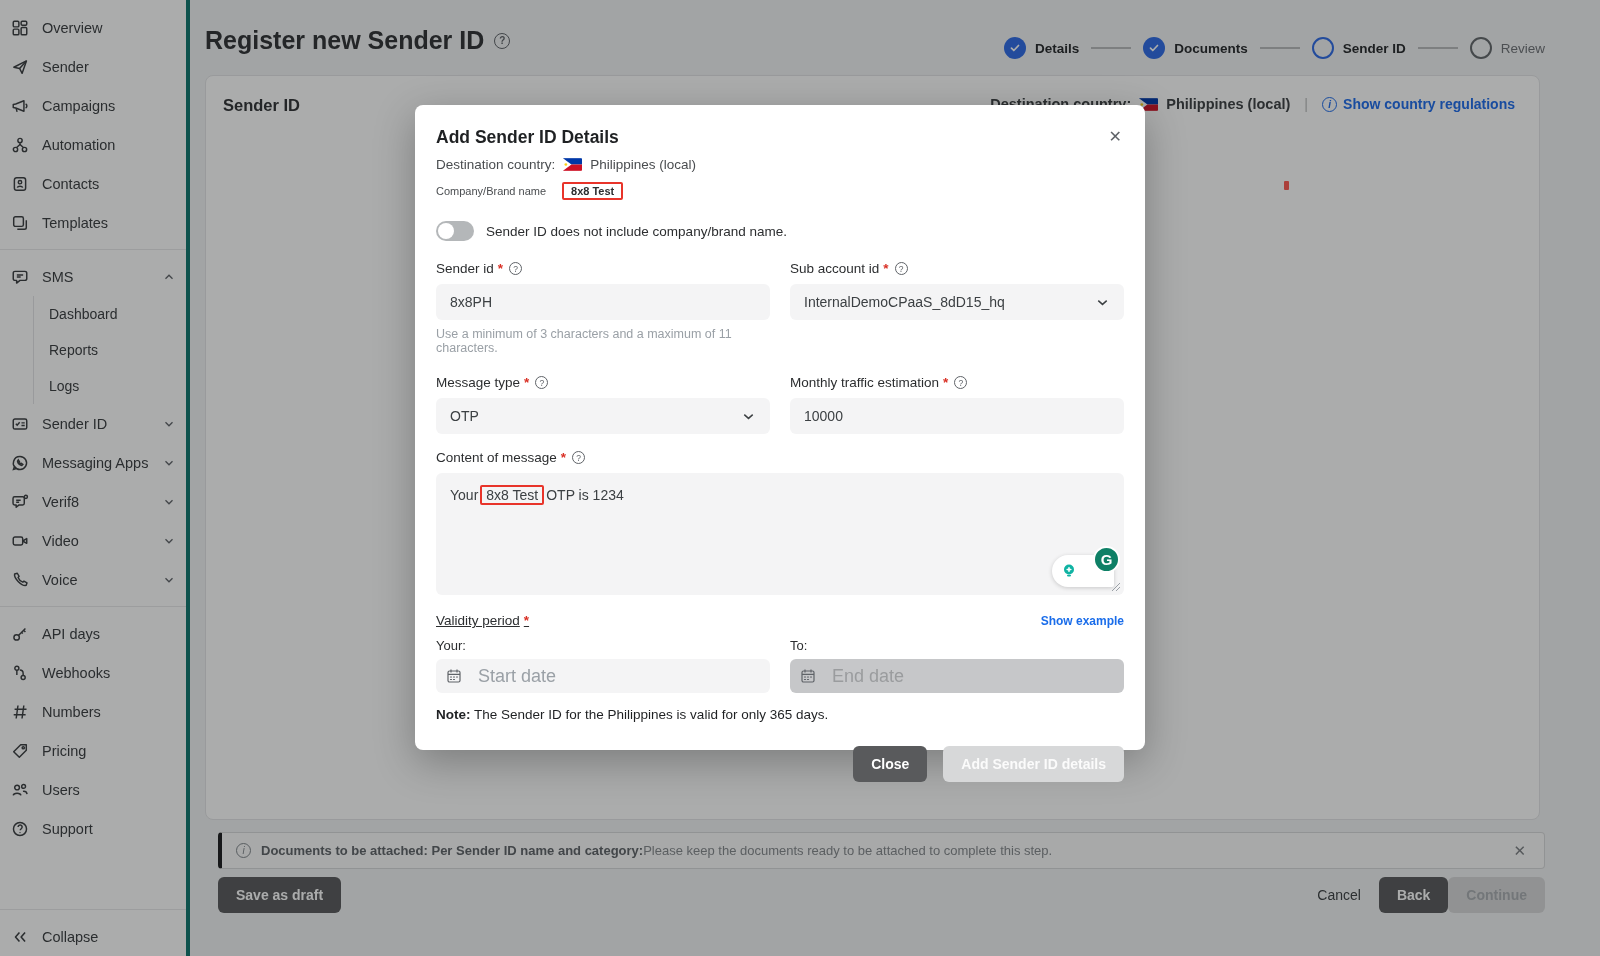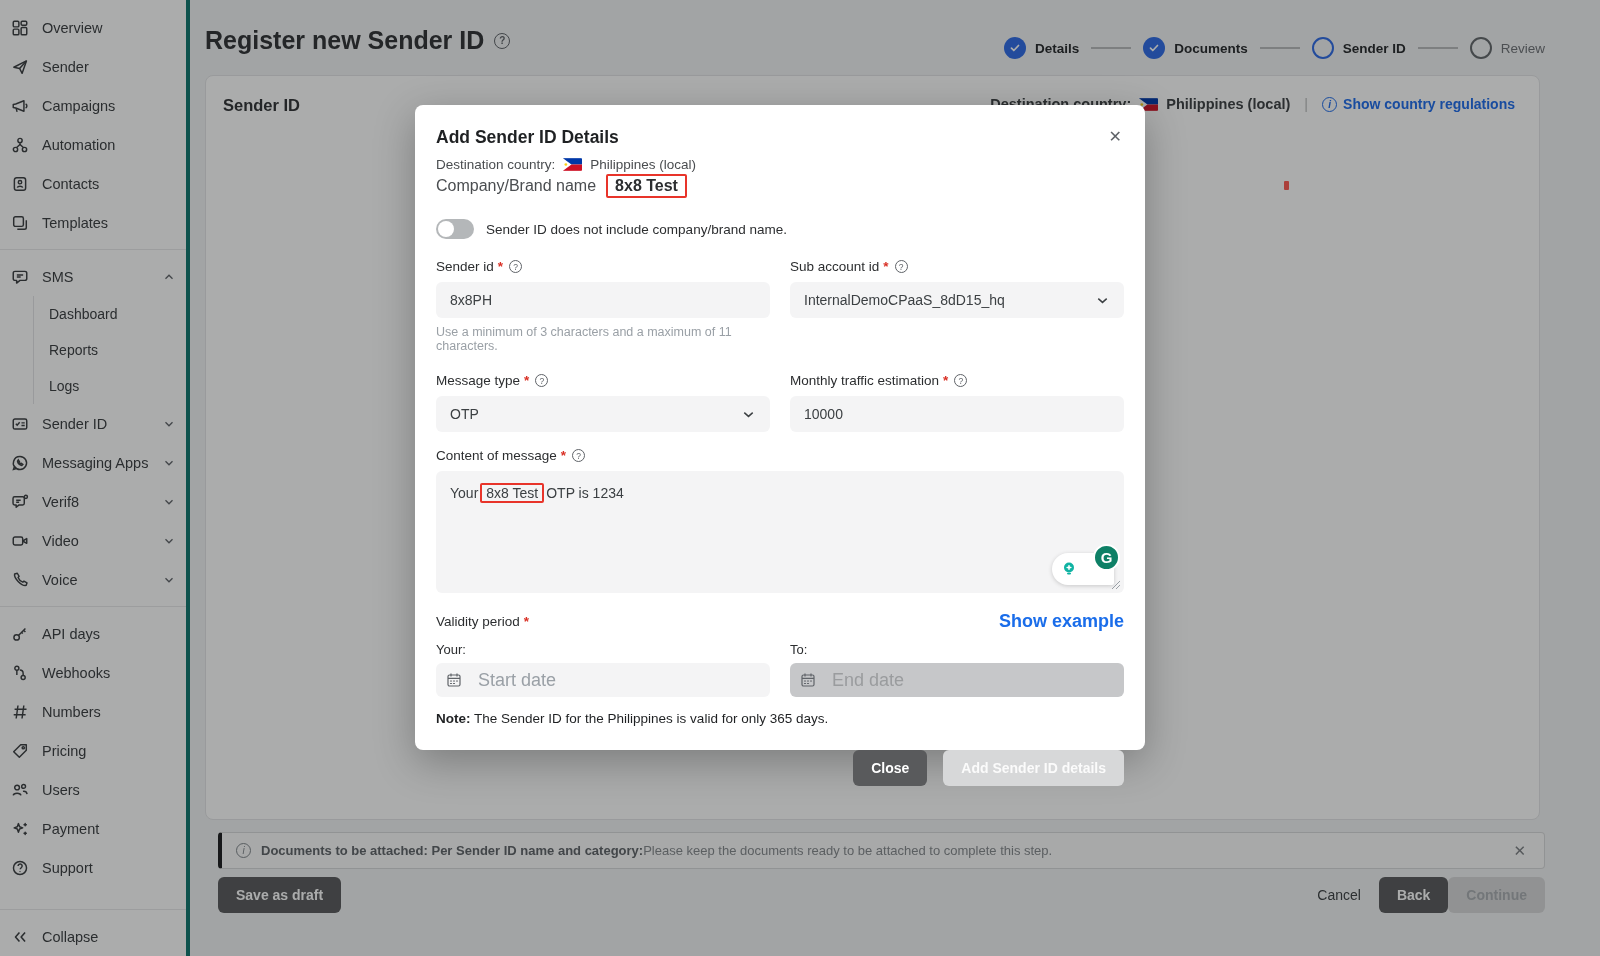--- a/index.html
+++ b/index.html
@@ -82,22 +82,22 @@
   
   .dim-overlay { position:absolute; inset:0; background:rgba(15,16,18,0.35); z-index:5; }
   .modal { position:absolute; left:415px; top:105px; width:730px; height:645px;
     background:#ffffff; border-radius:8px; z-index:10;
     box-shadow:0 12px 40px rgba(0,0,0,.28); padding:22px 21px 0; }
   .modal-title-row { display:flex; justify-content:space-between; align-items:flex-start; }
   .modal-title { font-size:17.5px; font-weight:700; color:#1f2123; }
   .modal-x { color:#5f6368; font-size:16px; cursor:pointer; line-height:1; padding:2px; }
   .modal-dest { display:flex; align-items:center; gap:8px; margin-top:9px;
     font-size:13.5px; color:#4a4d50; }
-  .brand-row { display:flex; align-items:center; gap:10px; margin-top:2px;
-    font-size:16px; color:#4a4d50; }
+  .brand-row { display:flex; align-items:center; gap:16px; margin-top:10px;
+    font-size:11px; color:#4a4d50; }
   .red-box { border:2px solid #e8342a; border-radius:2px; padding:1px 7px;
     font-weight:700; color:#2c2e30; }
   .toggle-row { display:flex; align-items:center; gap:12px; margin-top:21px;
     font-size:13.5px; color:#2c2e30; }
   .toggle { width:38px; height:20px; border-radius:10px; background:#b4b7b9;
     position:relative; cursor:pointer; flex:0 0 38px; }
   .toggle-knob { position:absolute; left:2px; top:2px; width:16px; height:16px;
     border-radius:50%; background:#ffffff; }
 
   .grid2 { display:grid; grid-template-columns:334px 334px; column-gap:20px;
@@ -126,21 +126,21 @@
     padding-left:8px; }
   .gram-g { position:absolute; right:-6px; top:-9px; width:27px; height:27px;
     border-radius:50%; background:#0e8066; color:#fff; display:flex;
     align-items:center; justify-content:center; font-size:15px; font-weight:700;
     border:2px solid #ffffff; }
   .resize-handle { position:absolute; right:3px; bottom:3px; width:10px; height:10px;
     color:#9aa0a6; }
 
   .validity-row { display:flex; justify-content:space-between; align-items:center;
     margin-top:18px; }
-  .show-example { color:#1a6dea; font-weight:700; font-size:18px; cursor:pointer; }
+  .show-example { color:#1a6dea; font-weight:700; font-size:12px; cursor:pointer; }
   .fromto-label { font-size:13px; color:#2c2e30; margin:10px 0 6px; }
   .date-input { background:#f4f4f5; border-radius:6px; height:34px; display:flex;
     align-items:center; gap:16px; padding:0 10px; font-size:18px; color:#9aa0a6; }
   .date-input.disabled { background:#c6c7c9; color:#9a9c9e; }
   .cal-ic { width:16px; height:16px; color:#5f6368; flex:0 0 16px; }
   .note-line { margin-top:14px; font-size:13.5px; color:#1f2123; }
   .modal-actions { display:flex; justify-content:flex-end; gap:16px; margin-top:24px; }
 </style>
 </head>
 <body>
@@ -367,29 +367,20 @@
       <svg viewBox="0 0 16 16" fill="none" stroke="currentColor" stroke-width="1.3">
           <circle cx="5.4" cy="5.8" r="2.1"></circle>
           <path d="M2 12.8c.4-2.6 6.4-2.6 6.8 0"></path>
           <circle cx="11.2" cy="4.8" r="1.7"></circle>
           <path d="M10.6 9.2c2-.3 3.4.8 3.7 2.5"></path>
         </svg>
     </span>
     <span class="nav-label">Users</span>
   </div>
 
-  <div class="nav-item">
-    <span class="nav-icon">
-      <svg viewBox="0 0 16 16" fill="none" stroke="currentColor" stroke-width="1.3" stroke-linejoin="round">
-          <path d="M6.6 3.2l1 2.8 2.8 1-2.8 1-1 2.8-1-2.8-2.8-1 2.8-1z"></path>
-          <path d="M12.6 3.2v2M11.6 4.2h2M12.6 10.8v2M11.6 11.8h2" stroke-linecap="round"></path>
-        </svg>
-    </span>
-    <span class="nav-label">Payment</span>
-  </div>
 
   <div class="nav-item">
     <span class="nav-icon">
       <svg viewBox="0 0 16 16" fill="none" stroke="currentColor" stroke-width="1.3">
           <circle cx="8" cy="8" r="5.8"></circle>
           <path d="M6.3 6.3a1.8 1.8 0 113 1.3c-.6.5-1.1.8-1.1 1.6"></path>
           <circle cx="8" cy="11.2" r=".6" fill="currentColor" stroke="none"></circle>
         </svg>
     </span>
     <span class="nav-label">Support</span>
@@ -594,21 +585,21 @@
       </span>
       <span class="resize-handle">
         <svg viewBox="0 0 10 10" fill="none" stroke="currentColor" stroke-width="1">
             <path d="M9 1L1 9M9 5L5 9"></path>
           </svg>
       </span>
     </div>
   </div>
 
   <div class="validity-row">
-    <div class="f-label" style="margin-bottom:0;">
+    <div class="f-label" style="margin-bottom:0;text-decoration:underline;">
       <span>Validity period</span>
       <span class="req">*</span>
     </div>
     <span class="show-example">Show example</span>
   </div>
 
   <div class="grid2" style="margin-top:0;">
     <div>
       <div class="fromto-label">Your:</div>
       <div class="date-input">

